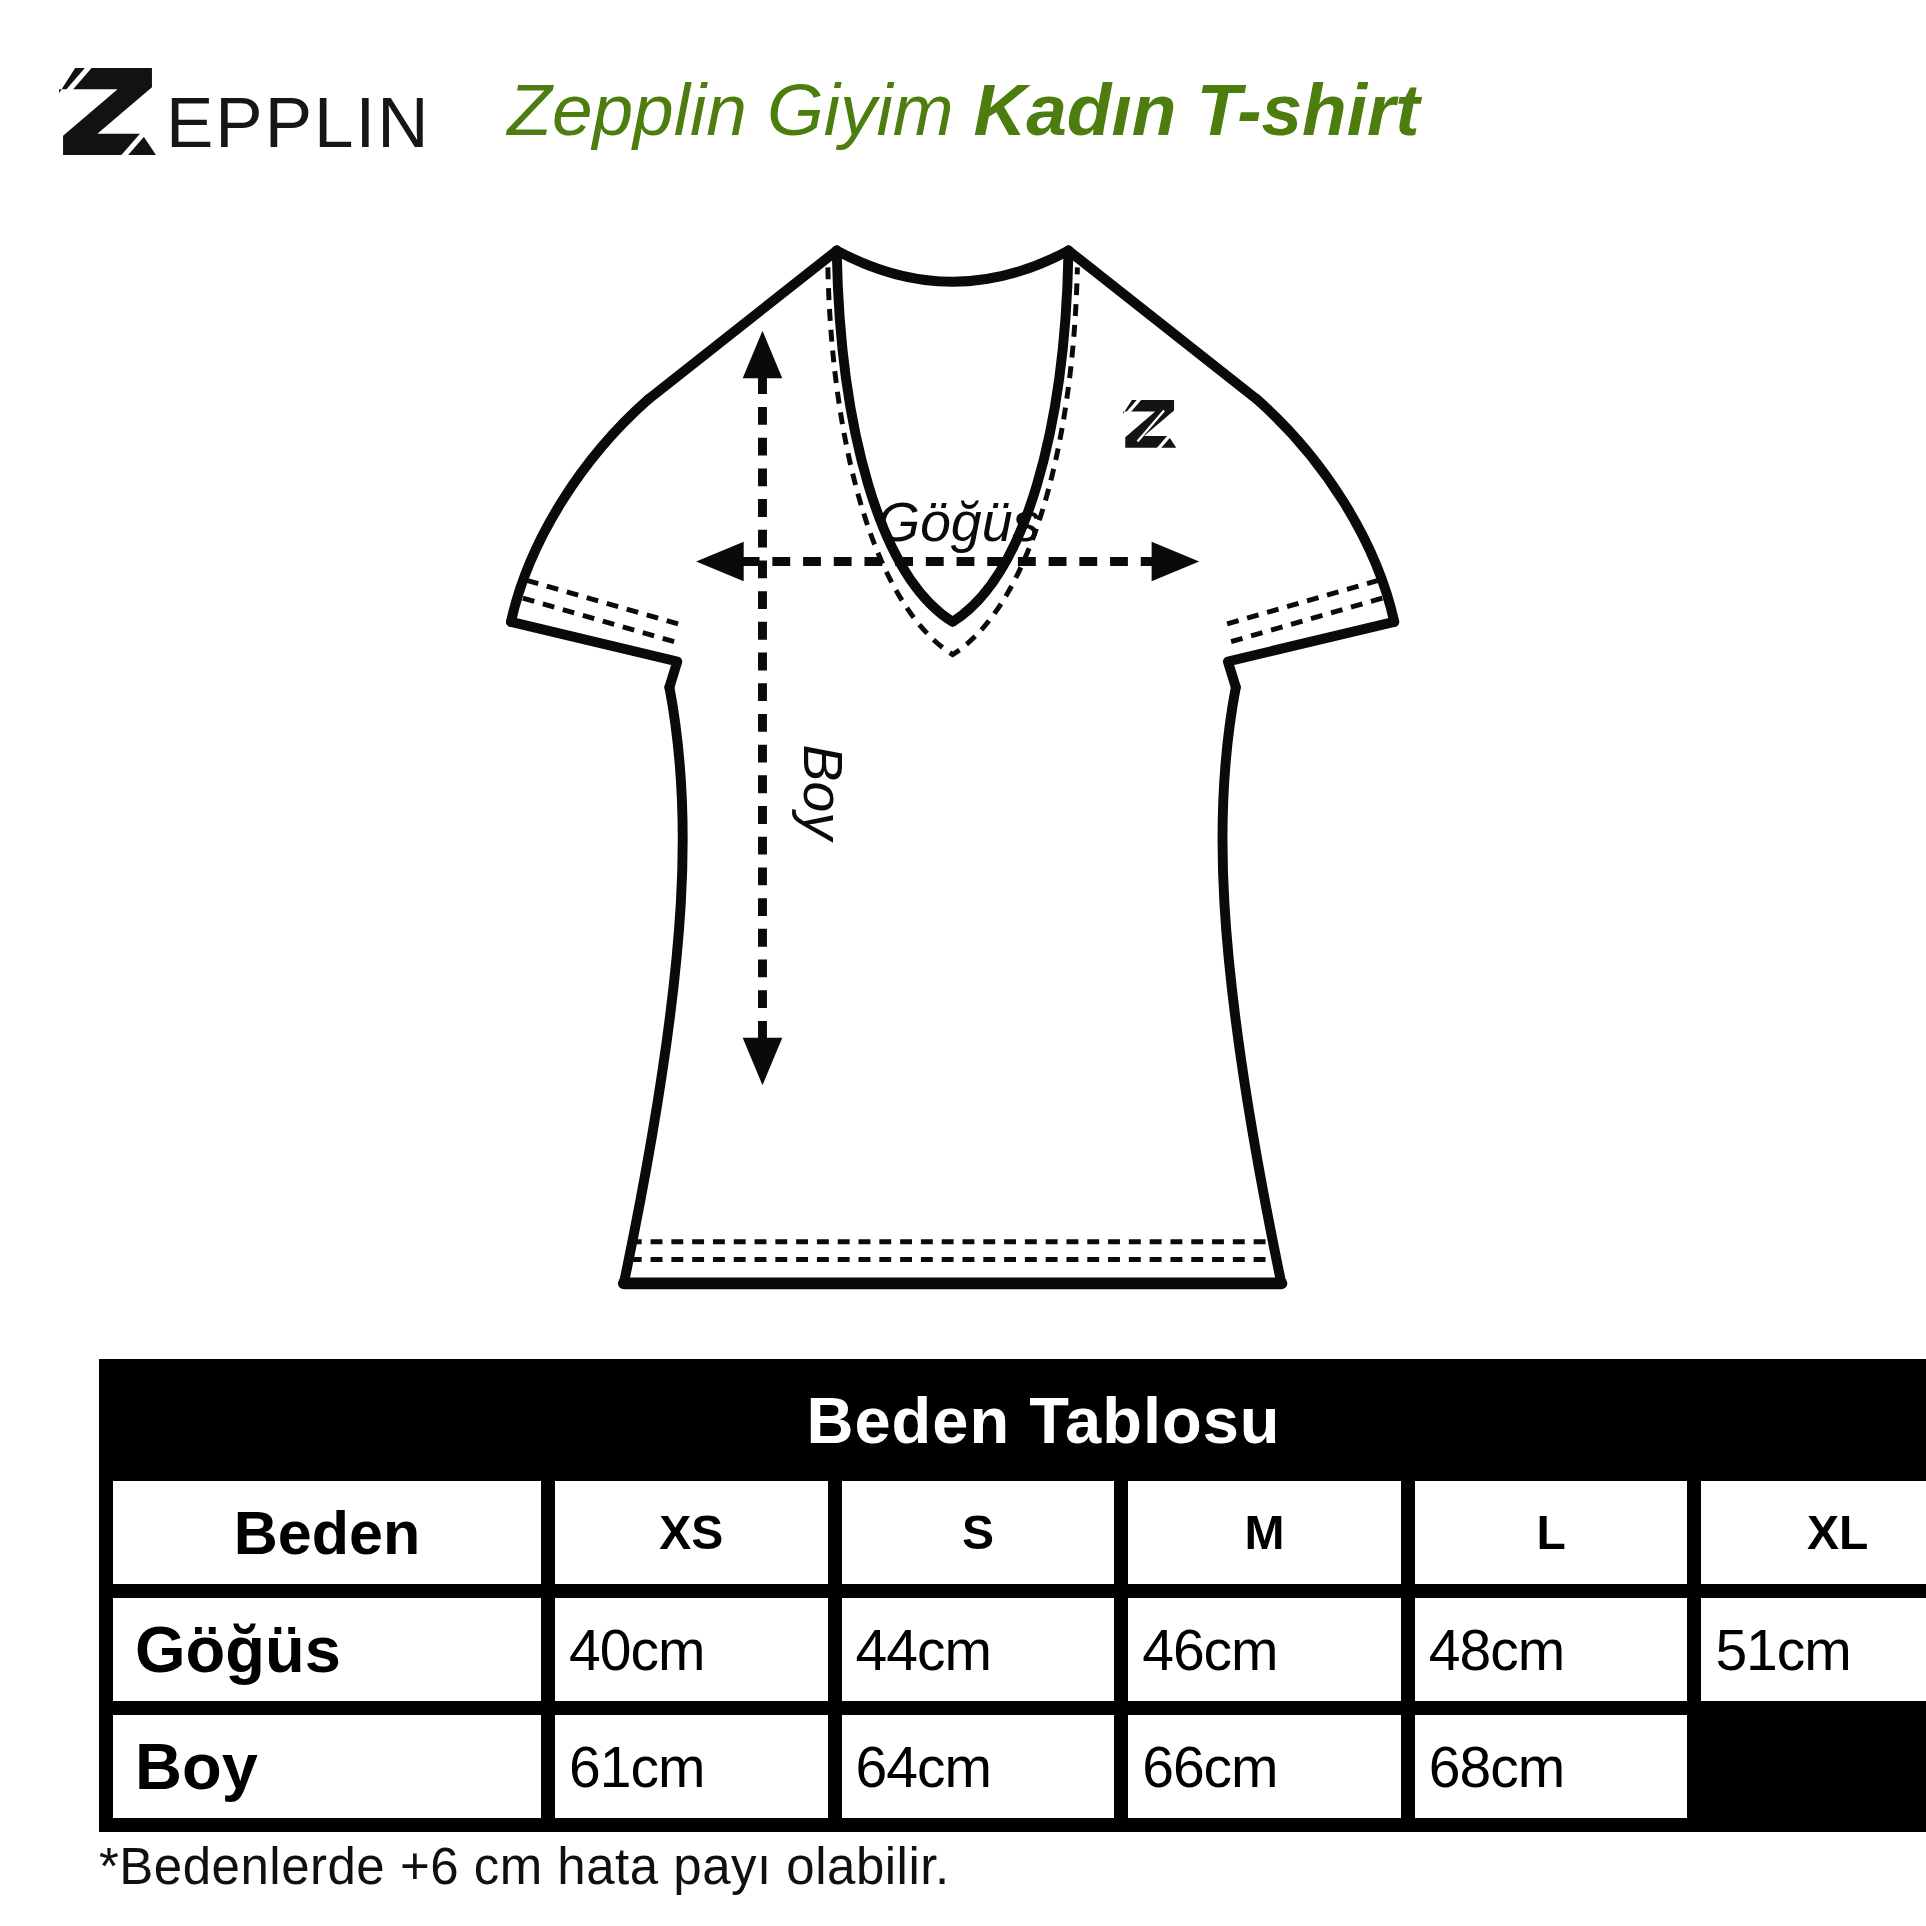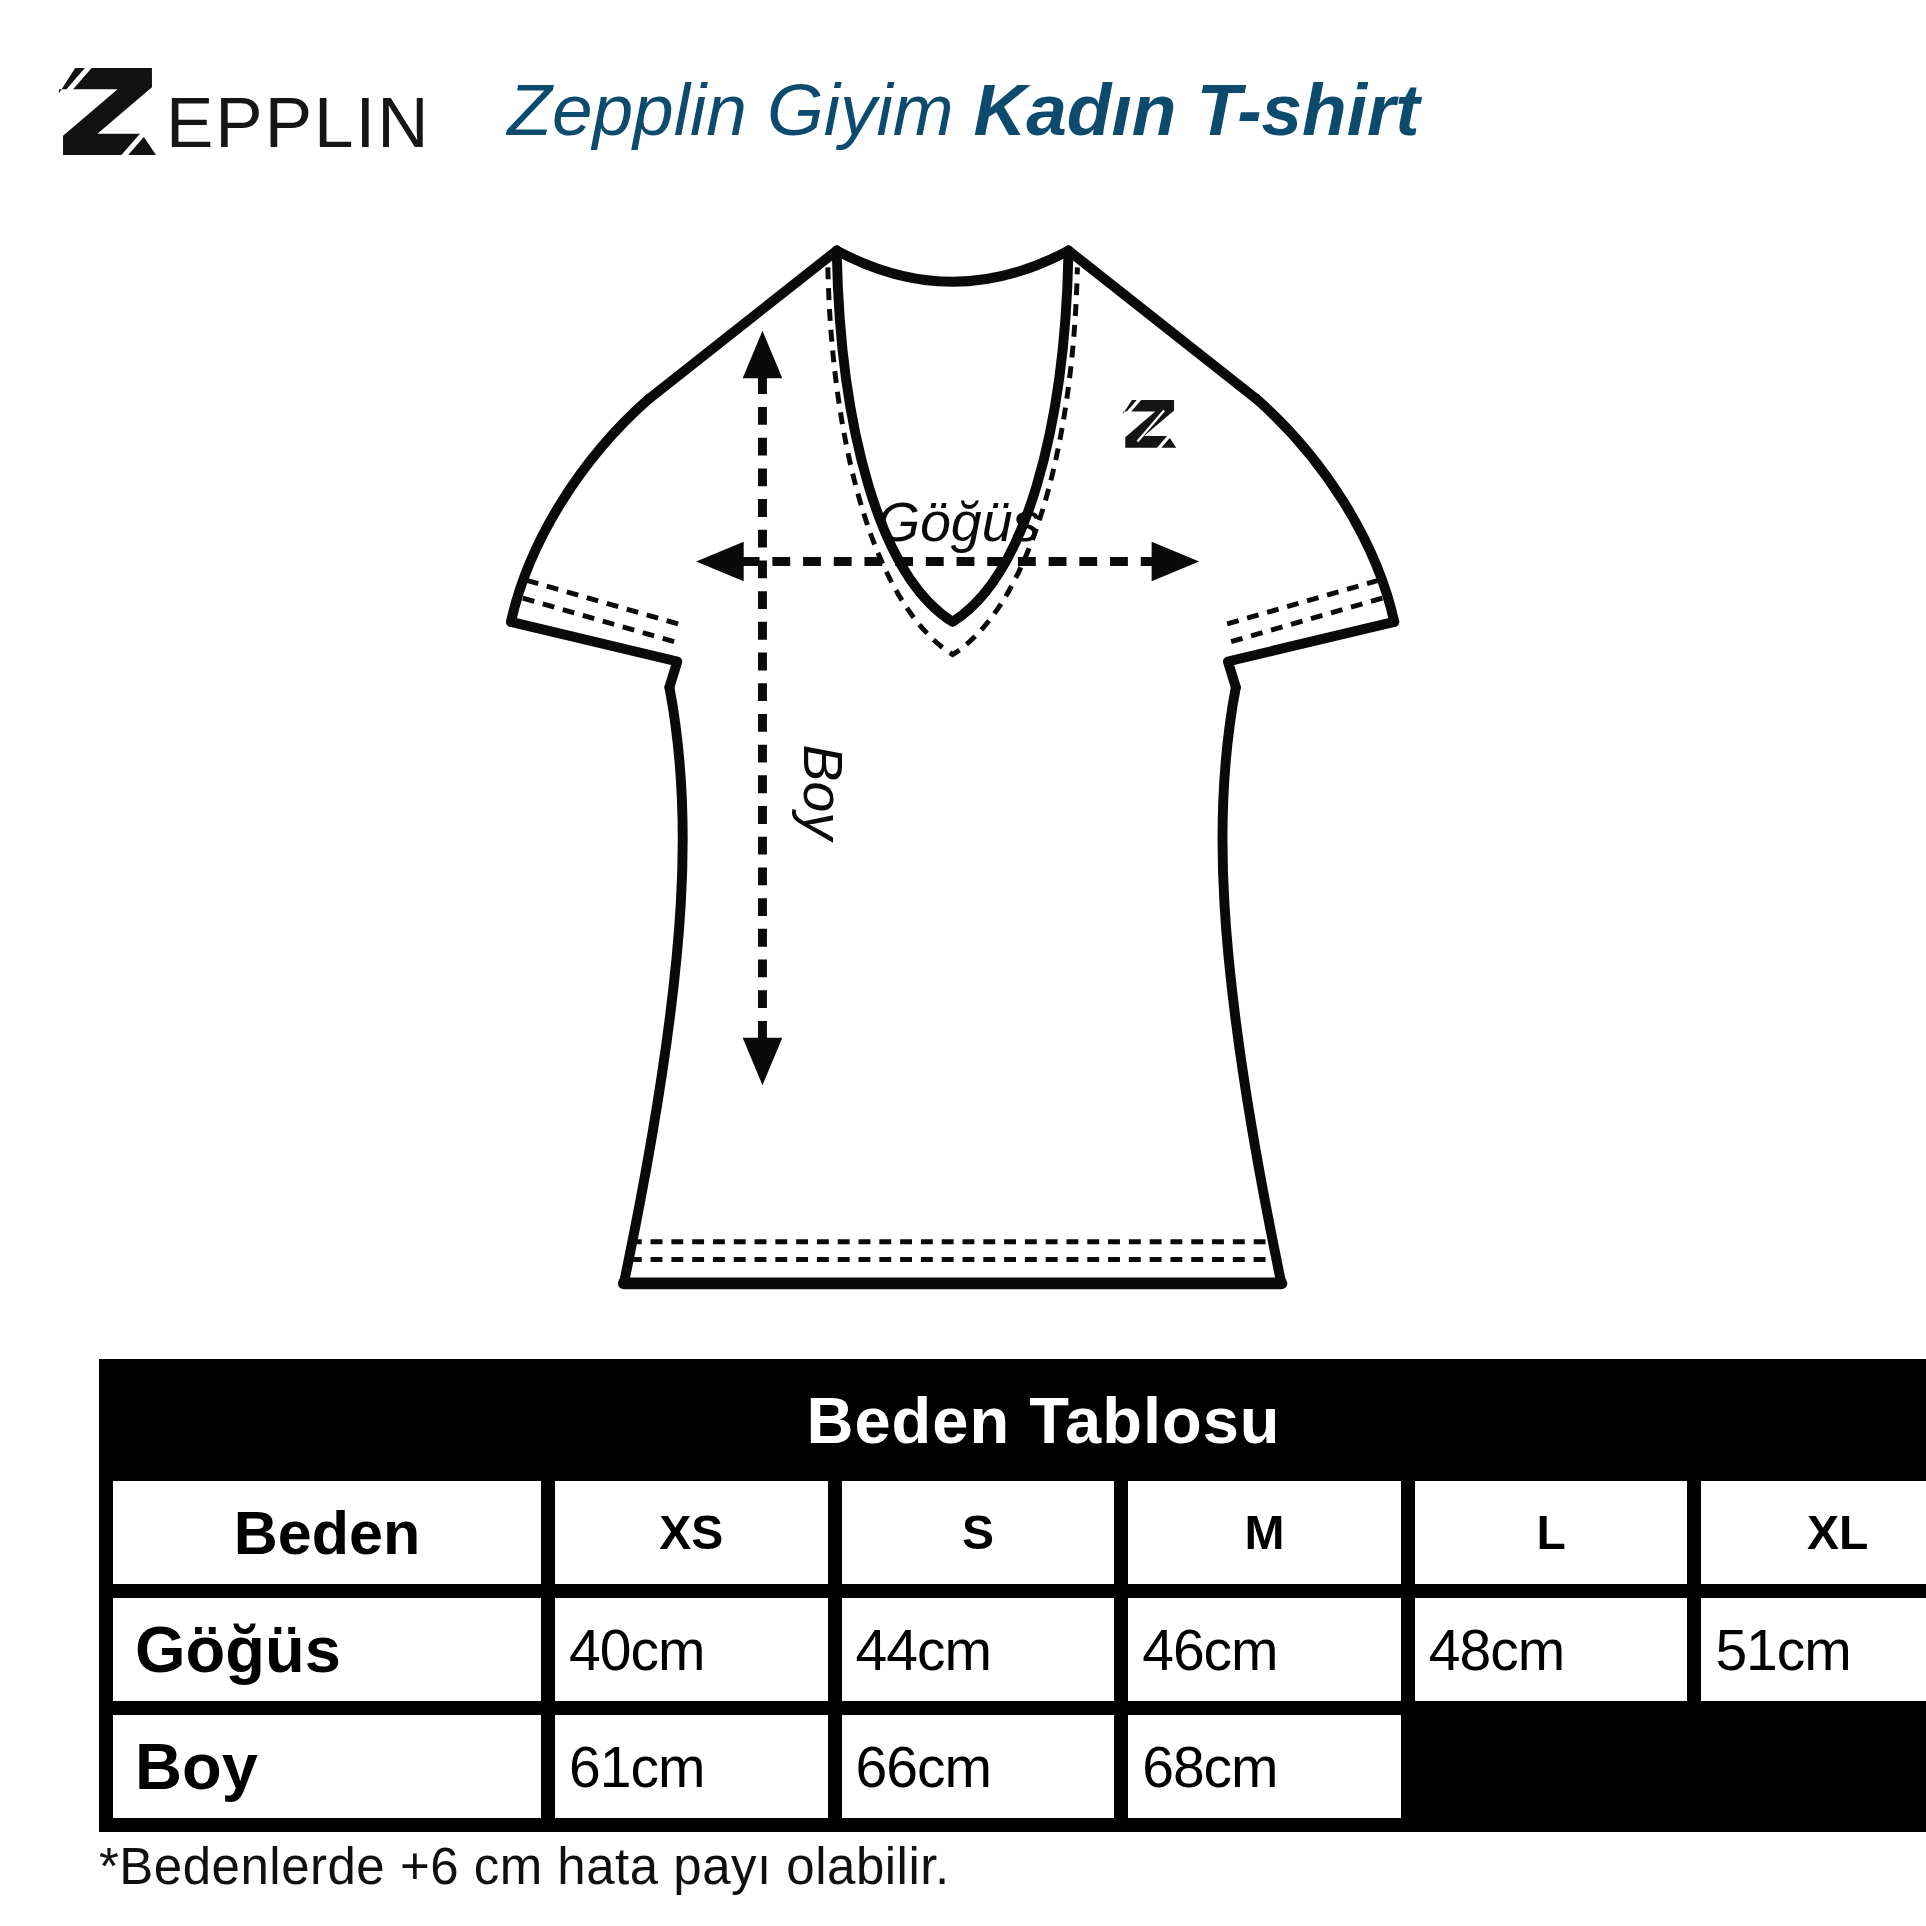--- a/index.html
+++ b/index.html
@@ -18,21 +18,21 @@
   }
   .brand .zglyph{width:101px;height:101px;display:block;}
   .brand .brand-text{
     font-size:71px;font-weight:400;letter-spacing:2px;
     color:#161616;line-height:1;margin-left:8px;margin-bottom:4px;
   }
   
   .title{
     position:absolute;left:0;top:73px;width:100%;
     text-align:center;font-style:italic;font-size:73px;line-height:1;
-    color:#0c4a6e;white-space:nowrap;
+    color:#4d7c0f;white-space:nowrap;
   }
   .title .t-reg{font-weight:400;}
   .title .t-bold{font-weight:700;margin-left:20px;}
   
   .diagram-svg{position:absolute;left:0;top:0;width:1927px;height:1927px;}
   .diagram-svg text{font-family:"Liberation Sans", sans-serif;}
   
   .size-table{
     position:absolute;left:99px;top:1359px;width:1878px;
     background:#000;box-sizing:border-box;
@@ -147,20 +147,21 @@
         <div class="cell r-label">Göğüs</div>
         <div class="cell r-value">40cm</div>
         <div class="cell r-value">44cm</div>
         <div class="cell r-value">46cm</div>
         <div class="cell r-value">48cm</div>
         <div class="cell r-value">51cm</div>
       </div>
       <div class="trow">
         <div class="cell r-label">Boy</div>
         <div class="cell r-value">61cm</div>
+        <div class="cell r-value">64cm</div>
         <div class="cell r-value">66cm</div>
         <div class="cell r-value">68cm</div>
       </div>
     </div>
   </div>
 
   <div class="footnote">*Bedenlerde +6 cm hata payı olabilir.</div>
 
 </div>
 

